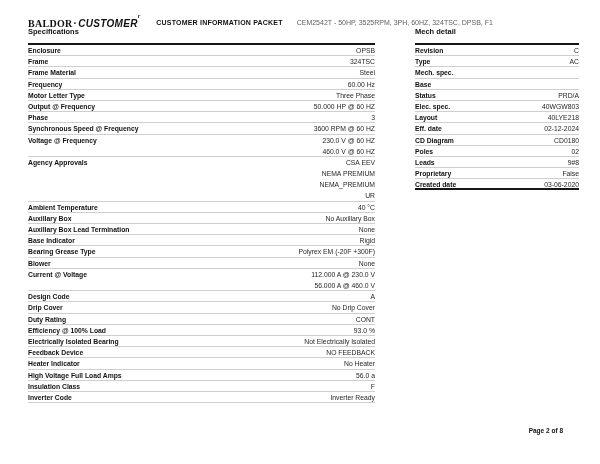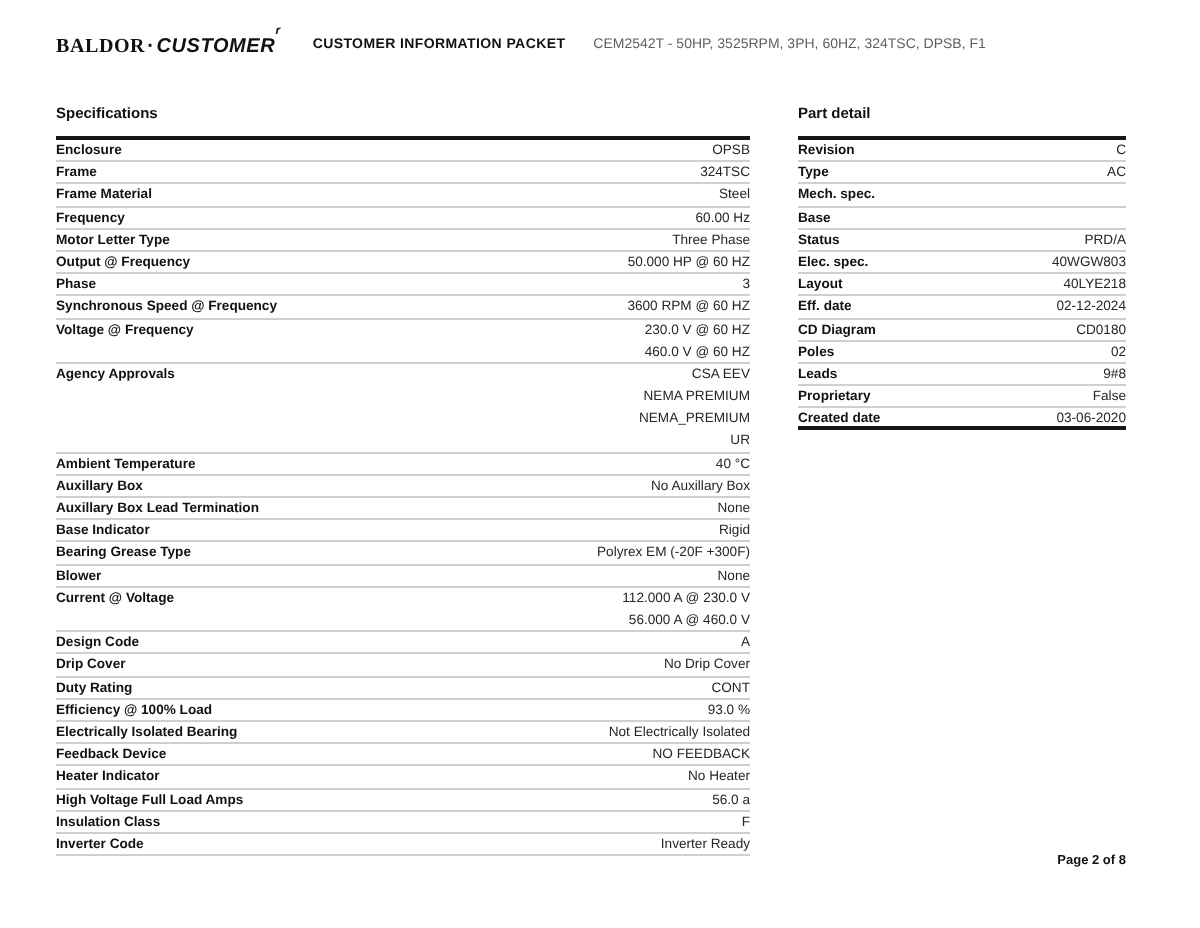--- a/index.html
+++ b/index.html
@@ -13,21 +13,21 @@
   .logo { white-space:nowrap; color:#111; letter-spacing:.3px; }
   .logo .b-left { font-family:"Liberation Serif", serif; font-weight:bold; font-size:10px;margin-top:40px; }
   .logo .b-dot  { font-weight:bold; font-size:10px; padding:0 1px; }
   .logo .b-right{ font-weight:bold; font-style:italic; font-size:10px; }
   .logo .b-mark { font-weight:bold; font-style:italic; font-size:6px; vertical-align:top; }
   .doc-title { margin-left:16px; font-size:7px; font-weight:bold; color:#111;
                letter-spacing:.2px; white-space:nowrap; }
   .part-desc { margin-left:14px; font-size:7px; color:#5f5f5f; white-space:nowrap; }
 
   
-  .columns { position:absolute; top:52px; left:28px; display:flex; }
+  .columns { position:absolute; top:27px; left:28px; display:flex;gap:16px; }
   .col-specs { width:347px; }
   .col-part  { width:164px; margin-left:24px; }
   .col-title { font-size:7.5px; font-weight:bold; color:#111; height:16px; }
 
   .dtable { border-top:2px solid #161616; }
   .dtable.end-cap { border-bottom:0; }
   .trow { display:flex; align-items:flex-start; border-bottom:1px solid #cfcfcf;
           overflow:hidden; }
   .dtable.end-cap .trow:last-child { border-bottom:2px solid #161616; }
   .tlabel { font-size:6.8px; font-weight:bold; color:#111; line-height:11.2px;
@@ -220,21 +220,21 @@
           </div>
           <div class="trow" style="height: 11.2px;">
             <span class="tlabel">Inverter Code</span>
             <span class="tvalues">
               <span class="tvalue-line">Inverter Ready</span>
             </span>
           </div>
         </div>
     </div>
     <div class="col-part">
-      <div class="col-title">Part detail</div>
+      <div class="col-title">Mech detail</div>
       <div class="dtable end-cap">
           <div class="trow" style="height: 11.2px;">
             <span class="tlabel">Revision</span>
             <span class="tvalues">
               <span class="tvalue-line">C</span>
             </span>
           </div>
           <div class="trow" style="height: 11.2px;">
             <span class="tlabel">Type</span>
             <span class="tvalues">

